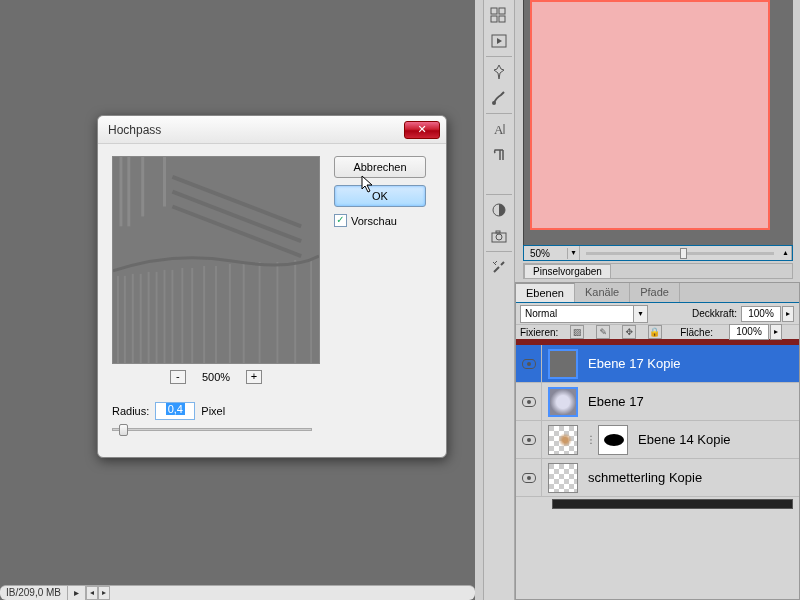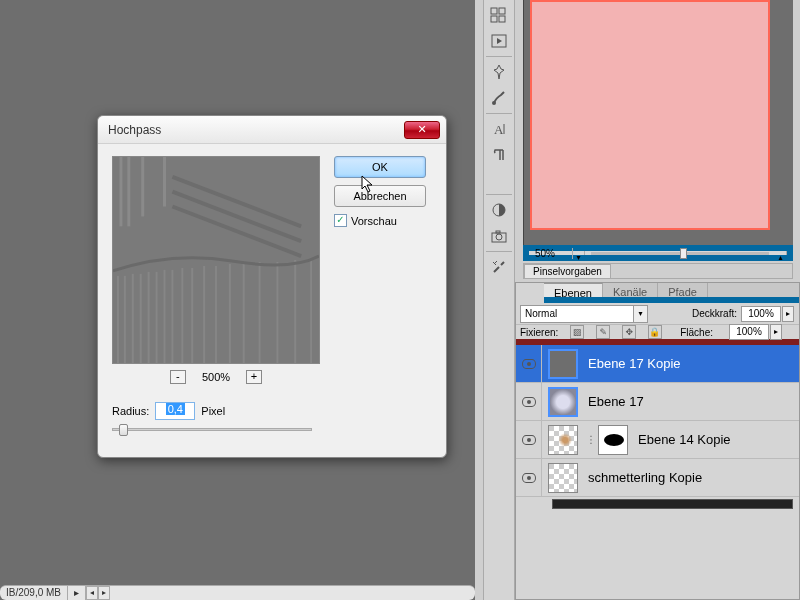--- a/index.html
+++ b/index.html
@@ -42,31 +42,31 @@
 
 .right { position: absolute; left: 475px; top: 0; width: 325px; height: 600px; background: #cfcfcf; }
 .toolstrip { position: absolute; left: 8px; top: 0; width: 32px; height: 600px; background: #d5d5d5; border-left:1px solid #aaa; border-right:1px solid #aaa; }
 .sep { height:1px; background:#aaa; margin:4px 2px; }
 .tool-icon { width: 26px; height: 22px; margin: 4px auto; display:flex; align-items:center; justify-content:center; color:#555; }
 .tool-icon svg { display:block; }
 .toolstrip .gap { height: 20px; }
 
 .subcanvas { position: absolute; left: 48px; top: 0; width: 270px; height: 245px; background: #6e6e6e; border-left:1px solid #444; }
 .subcanvas .doc { position: absolute; left:6px; top:0; width:240px; height:230px; border:2px solid #ff6655; background:#f3b3b3; }
-.sub-zoom { position:absolute; left:48px; top:245px; width:270px; height:16px; background:#d8d8d8; border:6px solid #0369a1; display:flex; align-items:center; font-size:10px; }
+.sub-zoom { position:absolute; left:48px; top:245px; width:270px; height:16px; background:#d8d8d8; border:1px solid #0369a1; display:flex; align-items:center; font-size:10px; }
 .sub-zoom .v { width:44px; padding-left:6px; border-right:1px solid #aaa; }
 .sub-zoom .tribtn { width:12px; text-align:center; border-right:1px solid #aaa; height:100%; line-height:14px; font-size:8px; }
 .sub-zoom .track { flex:1; height:3px; background:#bbb; margin:0 6px; position:relative; }
 .sub-zoom .track .th { position:absolute; left:50%; top:-4px; width:7px; height:11px; background:#eee; border:1px solid #888; }
 
 .brush-tab { position:absolute; left:48px; top:263px; width:270px; height:16px; background:#cfcfcf; border:1px solid #aaa; }
 .brush-tab .t { display:inline-block; padding:1px 8px; background:#e6e6e6; border:1px solid #aaa; border-bottom:none; font-size:10px; }
 
 .layers-panel { position:absolute; left:40px; top:282px; width:285px; height:318px; background:#d5d5d5; border:1px solid #999; }
-.tabs { height:20px; border-bottom:6px solid #0369a1; display:flex; background:#c7c7c7;margin-left:28px; }
+.tabs { height:20px; border-bottom:1px solid #0369a1; display:flex; background:#c7c7c7; }
 .tab { padding:3px 10px; border-right:1px solid #aaa; font-size:11px; color:#555; cursor:pointer; }
 .tab.active { background:#e6e6e6; color:#000; border-top:1px solid #999; }
 .mode-row { height:22px; display:flex; align-items:center; padding:0 4px; border-bottom:1px solid #bbb; font-size:10px; }
 .mode-select { flex:0 0 128px; height:18px; border:1px solid #999; background:#fff; padding:0 4px; line-height:16px; position:relative; }
 .mode-select .dd { position:absolute; right:0; top:0; width:14px; height:16px; border-left:1px solid #999; background:#eee; text-align:center; font-size:8px; line-height:16px; }
 .pct { width:40px; height:16px; border:1px solid #999; background:#fff; text-align:center; line-height:14px; margin-left:4px; position:relative; }
 .pct .ar { position:absolute; right:-14px; top:-1px; width:12px; height:16px; border:1px solid #999; background:#eee; font-size:8px; text-align:center; line-height:14px; }
 .lock-row { height:20px; display:flex; align-items:center; padding:0 4px; border-bottom:6px solid #7f1d1d; font-size:10px; gap:12px; }
 .lock-row .ic { width:14px; height:14px; border:1px solid #999; display:flex; align-items:center; justify-content:center; font-size:9px; color:#555; }
 
@@ -144,22 +144,22 @@
     </div>
     <div class="radius-row">
       <span>Radius:</span>
       <div class="radius-input"><span>0,4</span></div>
       <span>Pixel</span>
     </div>
     <div class="slider-track">
       <div class="slider-thumb"></div>
     </div>
     <div class="dlg-buttons">
+      <div class="dlg-btn cancel">Abbrechen</div>
       <div class="dlg-btn ok">OK</div>
-      <div class="dlg-btn cancel">Abbrechen</div>
       <div class="chk-row">
         <div class="chk">✓</div>
         <span>Vorschau</span>
       </div>
     </div>
   </div>
 </div>
 
 <svg class="cursor" viewBox="0 0 14 18">
     <path d="M1 1 L1 14 L4 11 L7 17 L9 16 L6 10 L11 10 Z" fill="#fff" stroke="#000"></path>

